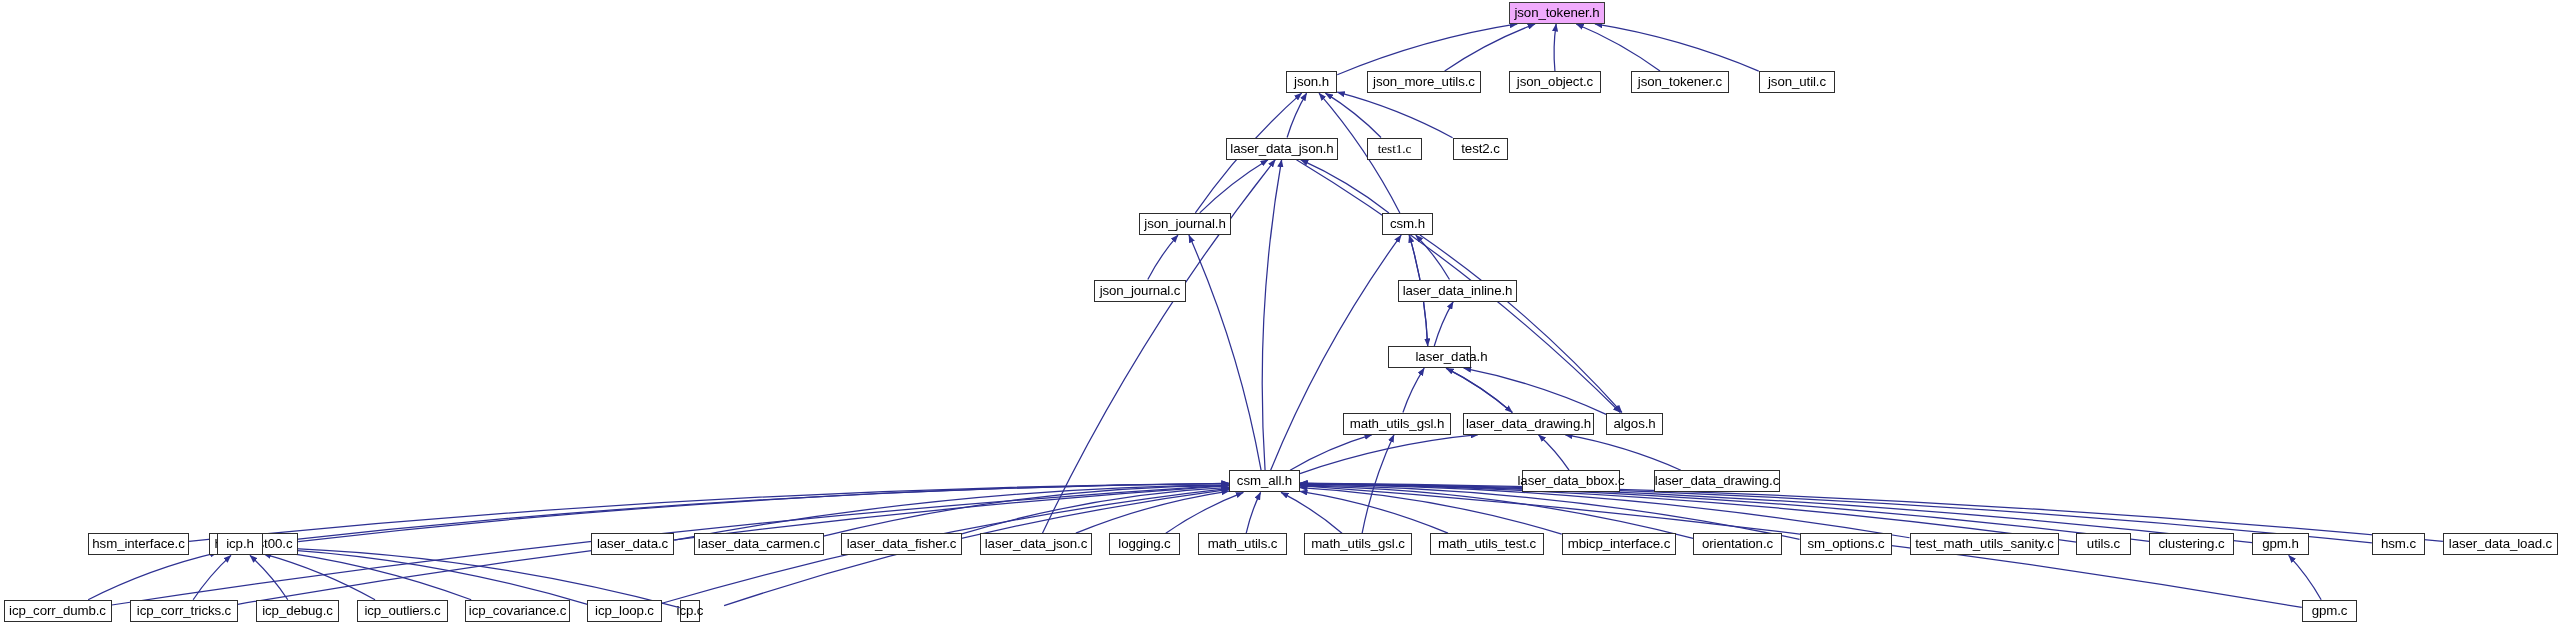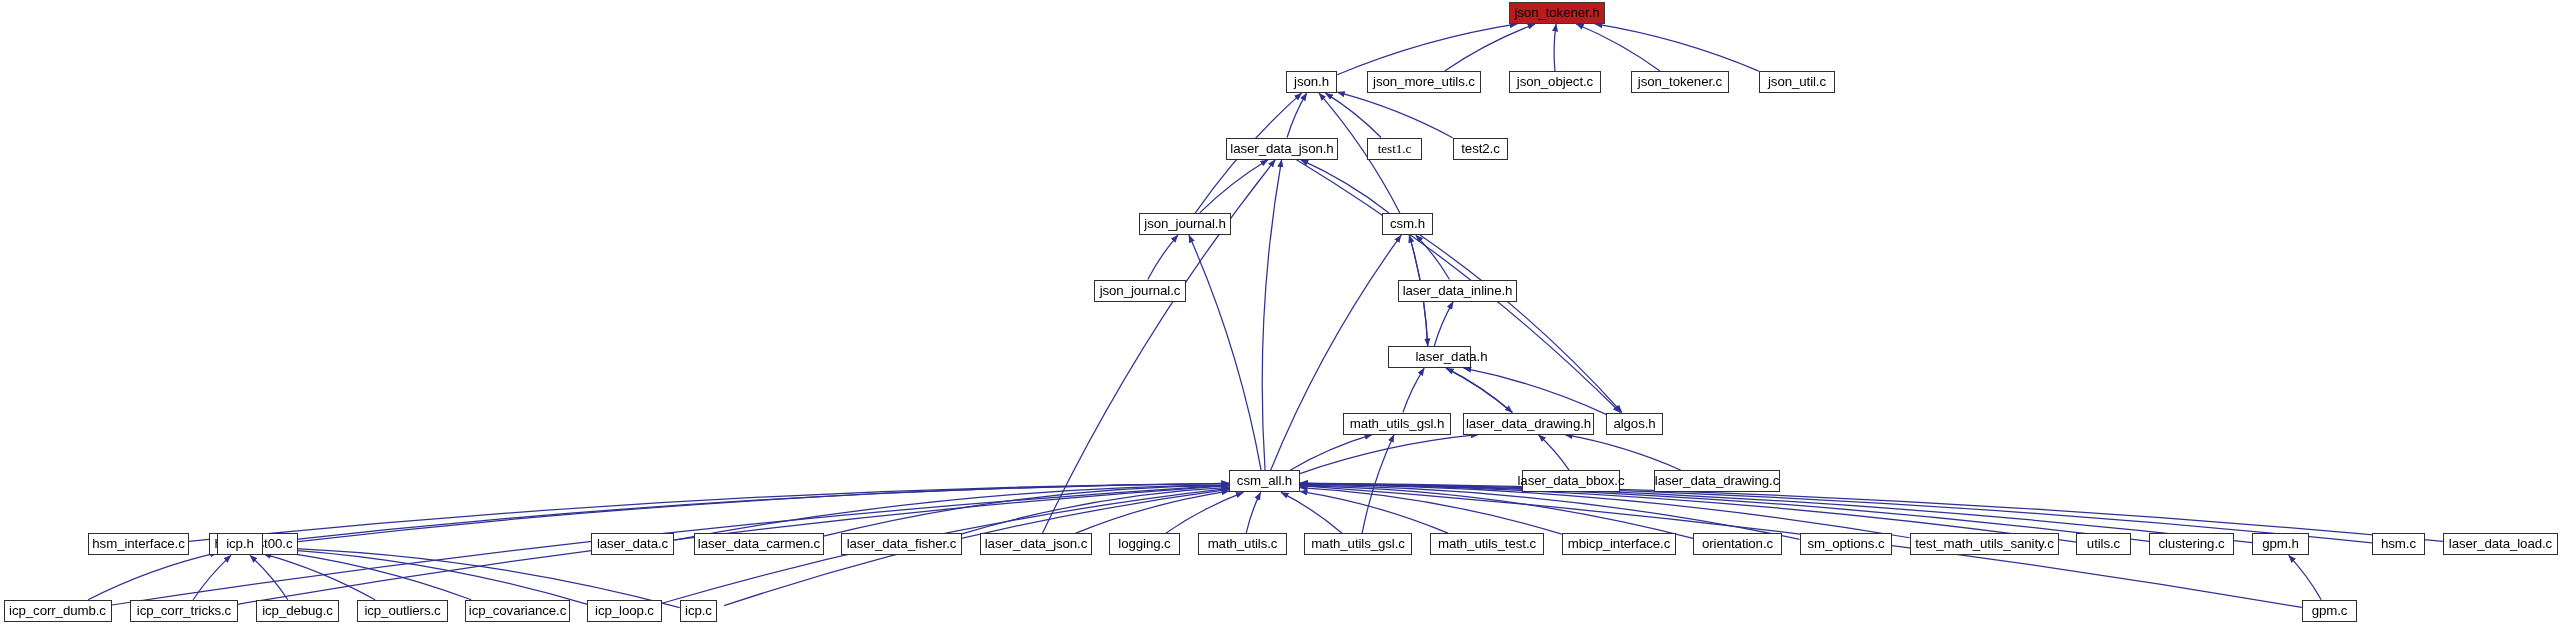--- a/index.html
+++ b/index.html
@@ -33,21 +33,21 @@
     line-height: 1;
     display: flex;
     align-items: center;
     justify-content: center;
     white-space: nowrap;
     height: 22px;
     letter-spacing: -0.1px;
     cursor: pointer;
   }
   .node.root {
-    background: #b91c1c;
+    background: #f0abfc;
     border: 0.9px solid #3a3a3a;
   }
   .node-label {
     display: block;
     padding: 0 3.5px;
     pointer-events: none;
   }
 </style>
 </head>
 <body>
@@ -259,21 +259,21 @@
       </div>
       <div class="node" style="left: 357px; top: 600px; width: 91px;">
         <span class="node-label">icp_outliers.c</span>
       </div>
       <div class="node" style="left: 465px; top: 600px; width: 105px;">
         <span class="node-label">icp_covariance.c</span>
       </div>
       <div class="node" style="left: 587px; top: 600px; width: 75px;">
         <span class="node-label">icp_loop.c</span>
       </div>
-      <div class="node" style="left: 680px; top: 600px; width: 37px;">
+      <div class="node" style="left: 680px; top: 600px; width: 20px;">
         <span class="node-label">icp.c</span>
       </div>
       <div class="node" style="left: 2302px; top: 600px; width: 55px;">
         <span class="node-label">gpm.c</span>
       </div>
     </div>
 </div>
 
 
 </body></html>

